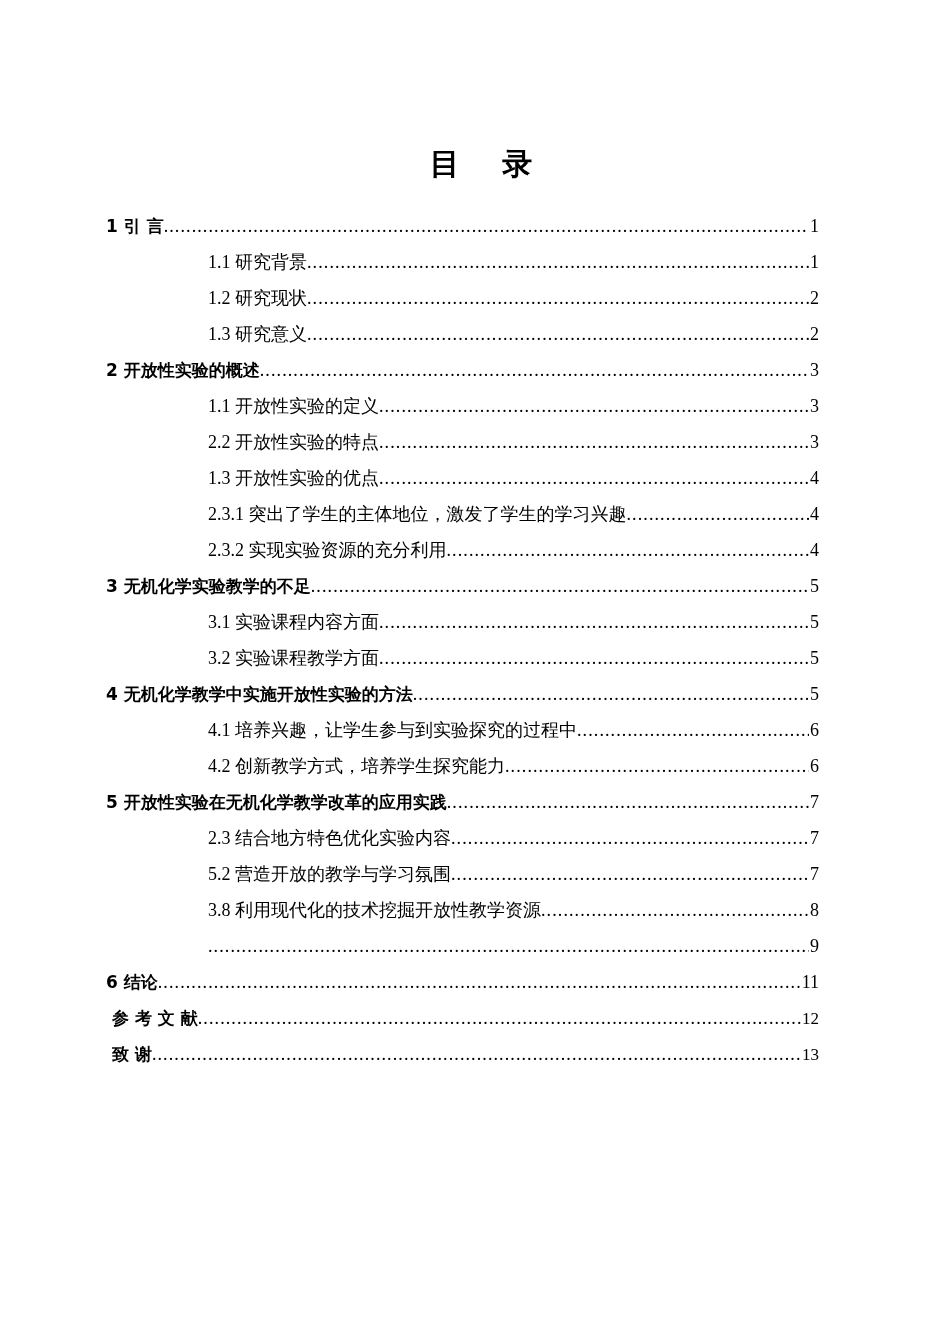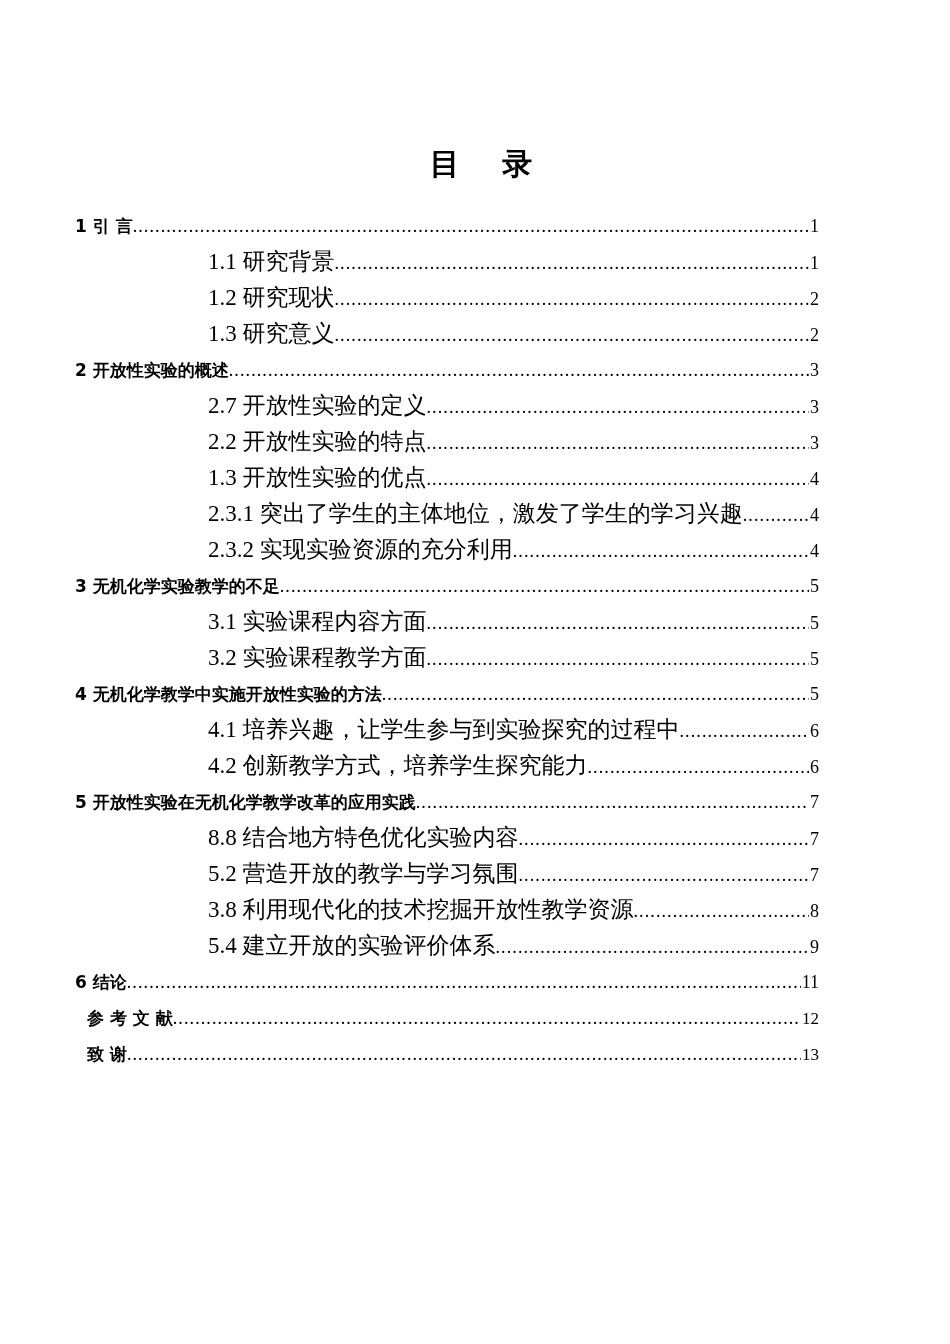--- a/index.html
+++ b/index.html
@@ -87,47 +87,47 @@
   .toc-page {
     flex: 0 0 auto;
     font-size: 18px;
     line-height: 36px;
     text-align: right;
     padding-left: 1px;
   }
 
   
   .lvl1 {
-    padding-left: 75px;
+    padding-left: 106px;
   }
   .lvl1 .toc-label,
   .lvl1 .toc-page {
     font-family: "DejaVu Sans", "Liberation Sans", sans-serif;
     font-weight: bold;
     font-size: 17px;
   }
   .lvl1 .toc-page {
     font-family: "Liberation Serif", "DejaVu Serif", serif;
     font-weight: normal;
     font-size: 18px;
   }
 
   
   .lvl2 {
     padding-left: 208px;
   }
   .lvl2 .toc-label {
     font-family: "Liberation Serif", "DejaVu Serif", serif;
     font-weight: normal;
-    font-size: 23px;
+    font-size: 18px;
   }
 
   
   .backmatter {
-    padding-left: 87px;
+    padding-left: 112px;
   }
   .backmatter .toc-label {
     font-family: "DejaVu Sans", "Liberation Sans", sans-serif;
     font-weight: bold;
     font-size: 17px;
   }
   .backmatter .toc-page {
     font-family: "Liberation Serif", "DejaVu Serif", serif;
     font-weight: normal;
     font-size: 17px;
@@ -160,21 +160,21 @@
         <span class="toc-label">1.3 研究意义</span>
         <span class="toc-leader"></span>
         <span class="toc-page">2</span>
       </div>
       <div class="toc-entry lvl1">
         <span class="toc-label">2 开放性实验的概述</span>
         <span class="toc-leader"></span>
         <span class="toc-page">3</span>
       </div>
       <div class="toc-entry lvl2">
-        <span class="toc-label">2.7 开放性实验的定义</span>
+        <span class="toc-label">1.1 开放性实验的定义</span>
         <span class="toc-leader"></span>
         <span class="toc-page">3</span>
       </div>
       <div class="toc-entry lvl2">
         <span class="toc-label">2.2 开放性实验的特点</span>
         <span class="toc-leader"></span>
         <span class="toc-page">3</span>
       </div>
       <div class="toc-entry lvl2">
         <span class="toc-label">1.3 开放性实验的优点</span>
@@ -220,36 +220,35 @@
         <span class="toc-label">4.2 创新教学方式，培养学生探究能力</span>
         <span class="toc-leader"></span>
         <span class="toc-page">6</span>
       </div>
       <div class="toc-entry lvl1">
         <span class="toc-label">5 开放性实验在无机化学教学改革的应用实践</span>
         <span class="toc-leader"></span>
         <span class="toc-page">7</span>
       </div>
       <div class="toc-entry lvl2">
-        <span class="toc-label">8.8 结合地方特色优化实验内容</span>
+        <span class="toc-label">2.3 结合地方特色优化实验内容</span>
         <span class="toc-leader"></span>
         <span class="toc-page">7</span>
       </div>
       <div class="toc-entry lvl2">
         <span class="toc-label">5.2 营造开放的教学与学习氛围</span>
         <span class="toc-leader"></span>
         <span class="toc-page">7</span>
       </div>
       <div class="toc-entry lvl2">
         <span class="toc-label">3.8 利用现代化的技术挖掘开放性教学资源</span>
         <span class="toc-leader"></span>
         <span class="toc-page">8</span>
       </div>
       <div class="toc-entry lvl2">
-        <span class="toc-label">5.4 建立开放的实验评价体系</span>
         <span class="toc-leader"></span>
         <span class="toc-page">9</span>
       </div>
       <div class="toc-entry lvl1">
         <span class="toc-label">6 结论</span>
         <span class="toc-leader"></span>
         <span class="toc-page">11</span>
       </div>
       <div class="toc-entry backmatter">
         <span class="toc-label">参  考  文  献</span>

